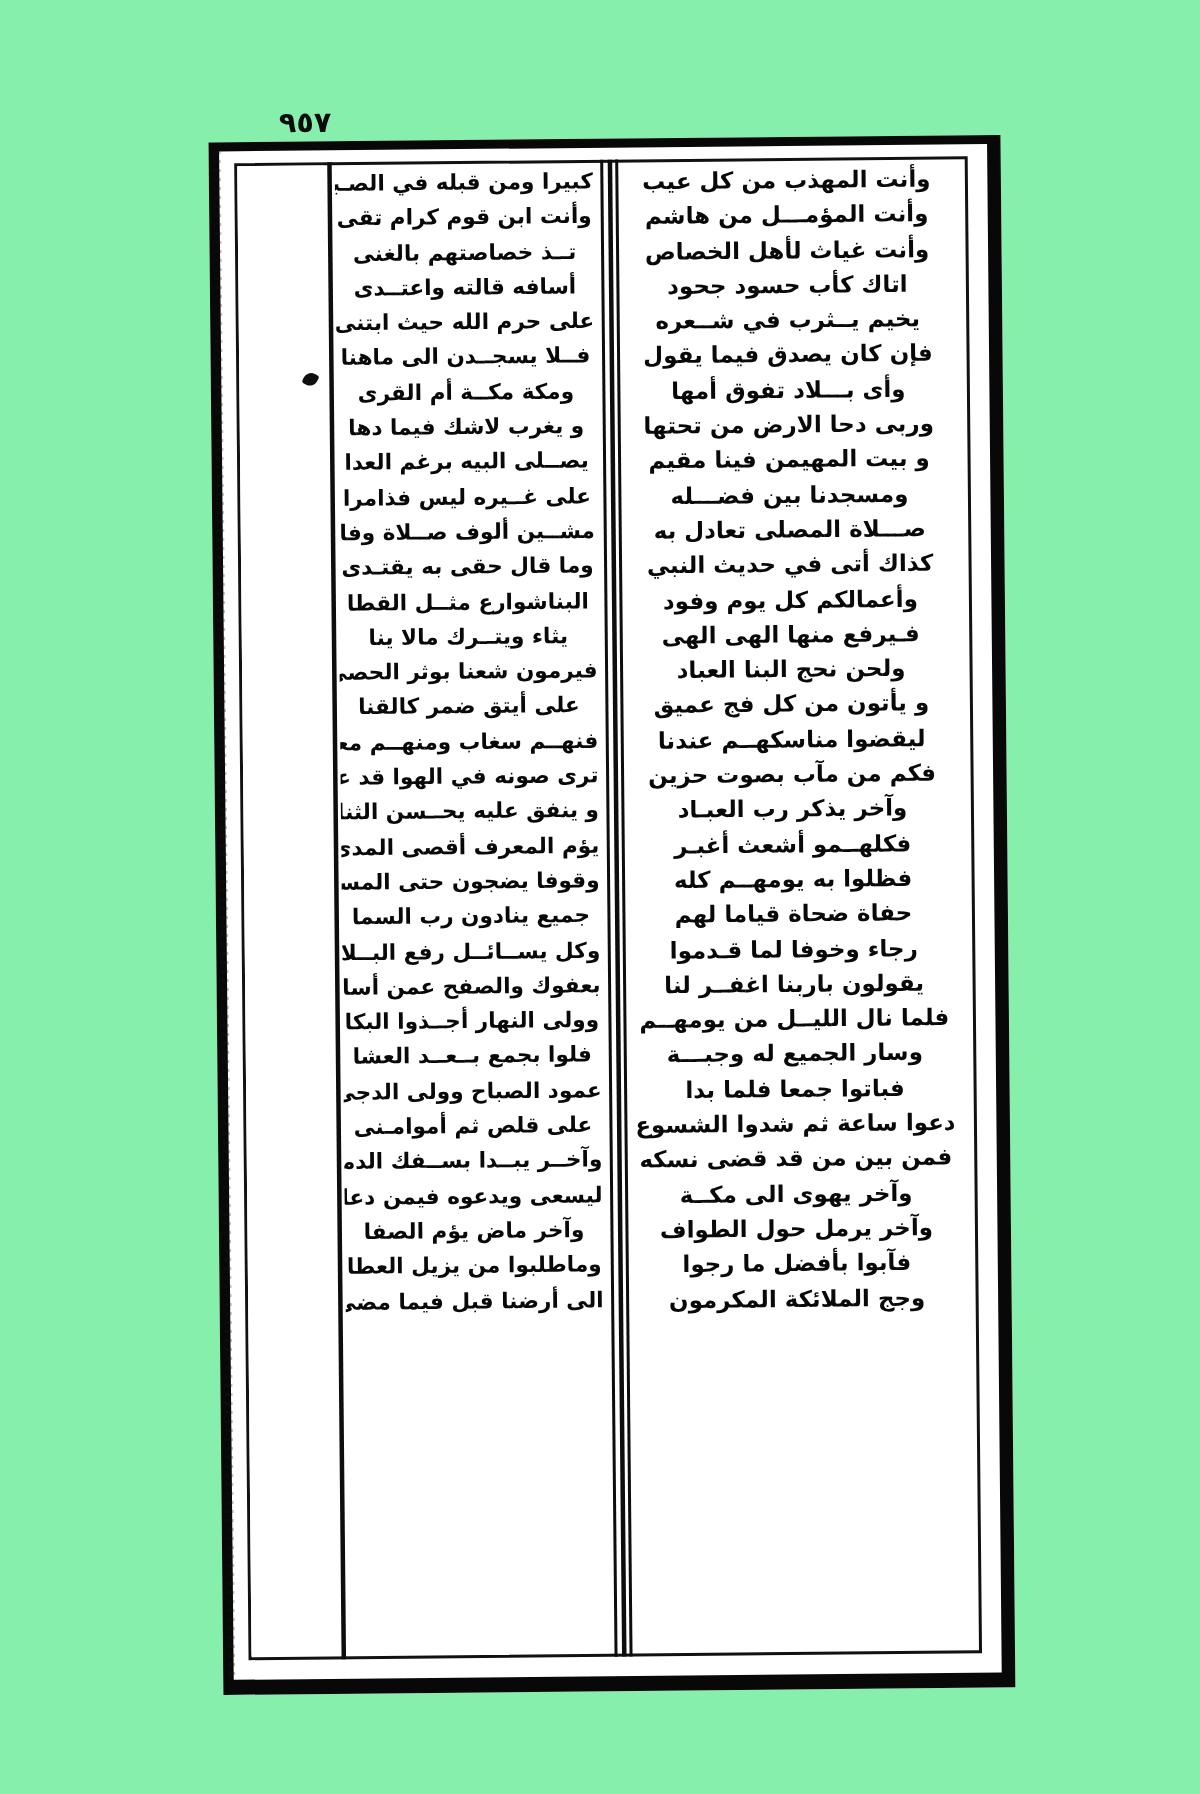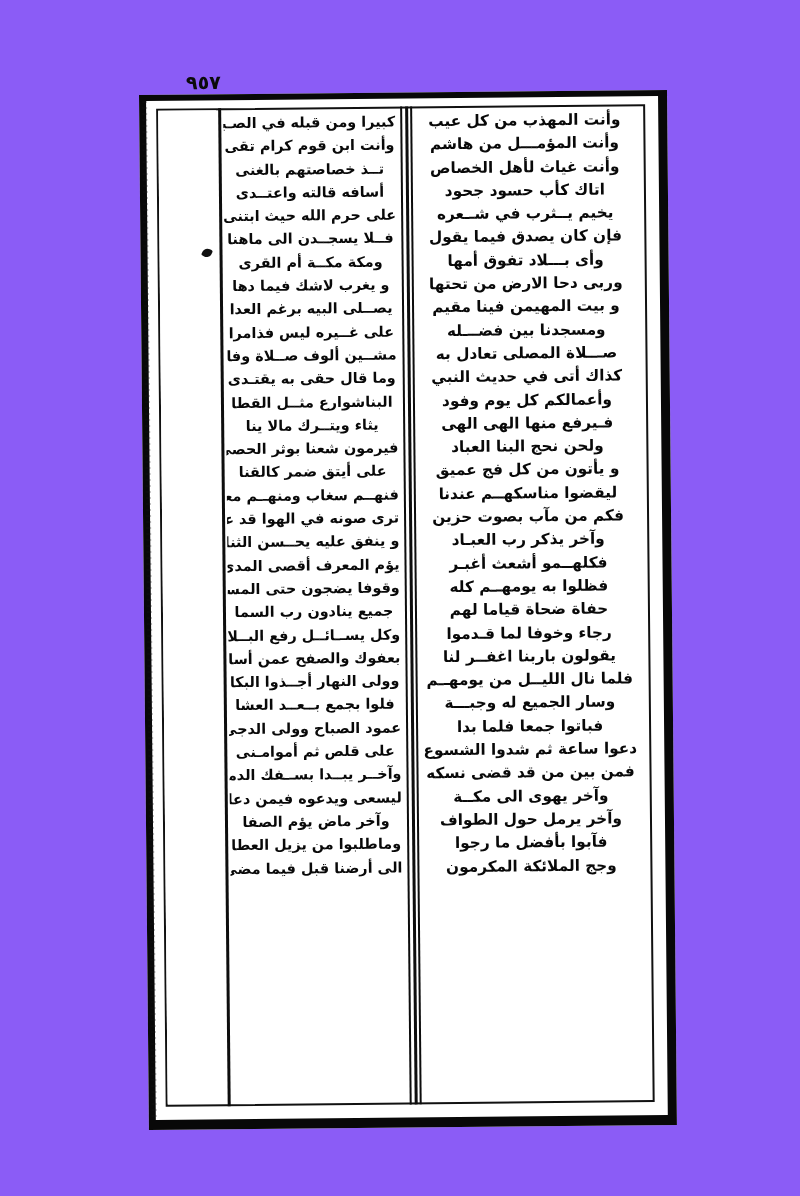--- a/index.html
+++ b/index.html
@@ -5,21 +5,21 @@
   html,body{margin:0;padding:0;background:#ffffff;}
   body{
     width:800px;height:1196px;
     font-family:"DejaVu Sans","Liberation Sans",sans-serif;
     overflow:hidden;position:relative;
   }
 
   
   #scan{
     position:absolute;inset:0;
-    background:#8b5cf6;
+    background:#86efac;
   }
 
   
   .folio{
     position:absolute;
     left:186px;top:71px;
     font-family:"DejaVu Sans",sans-serif;
     font-size:19px;font-weight:700;color:#0b0b0b;
     letter-spacing:1px;
     direction:rtl;

